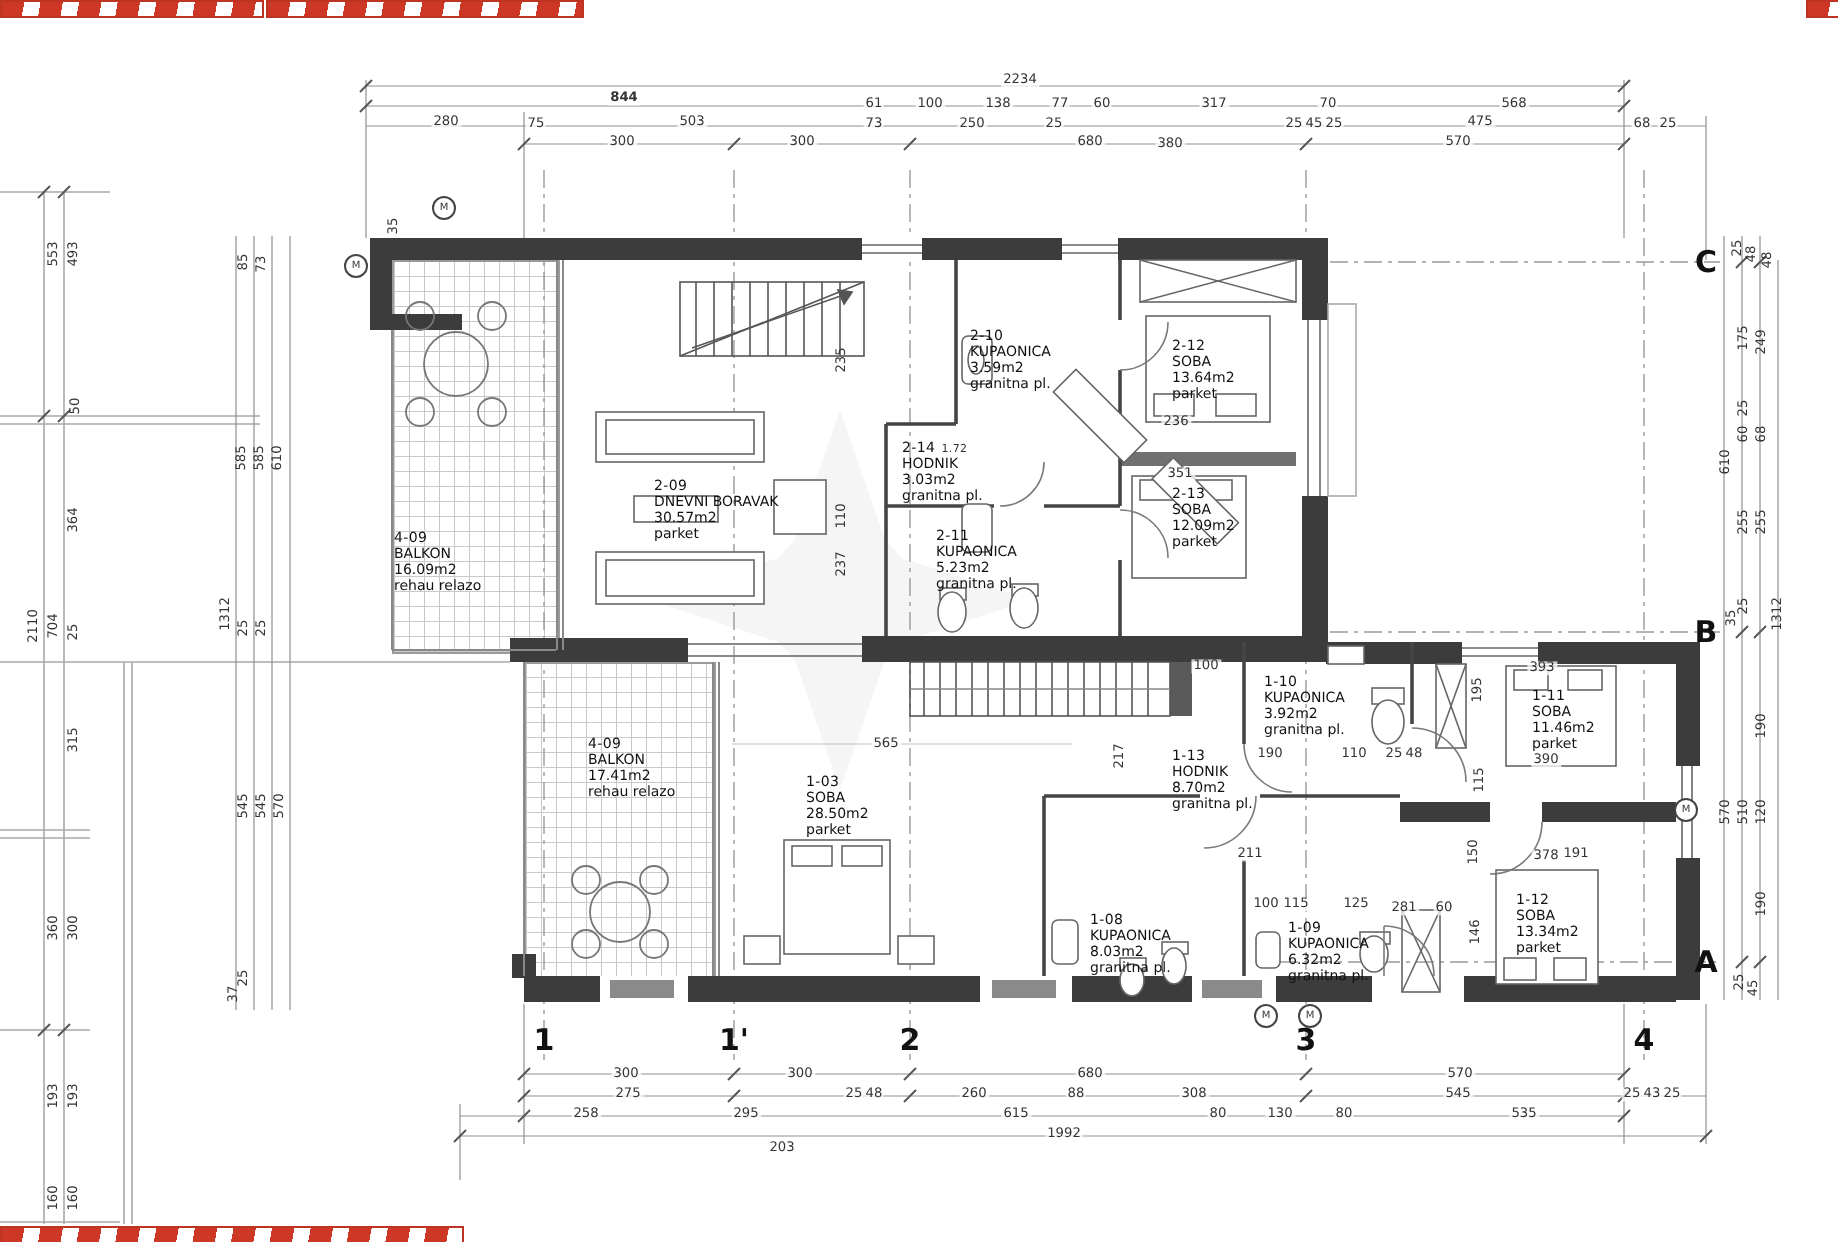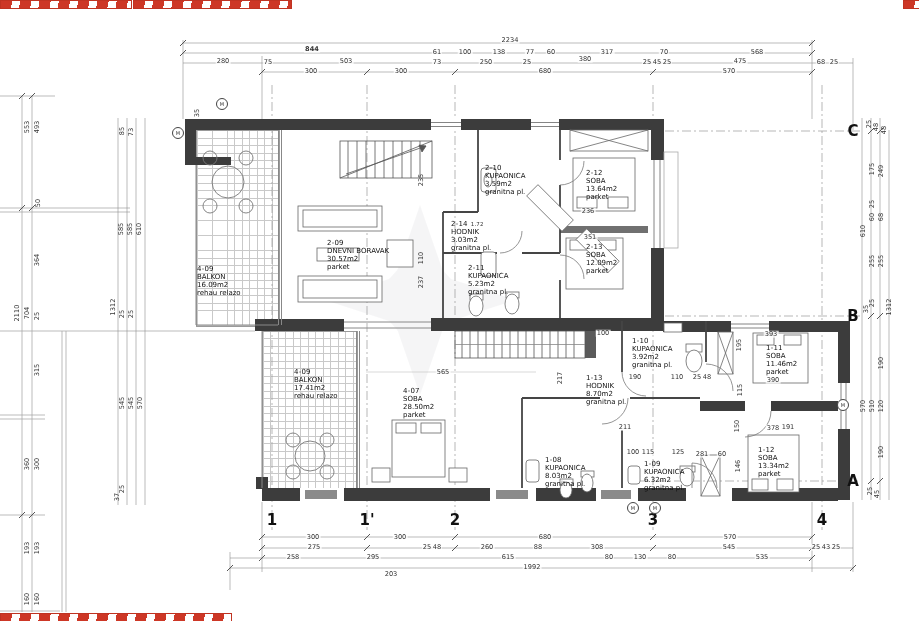--- a/index.html
+++ b/index.html
@@ -379,21 +379,21 @@
         <div>12.09m2</div>
         <div>parket</div>
       </div>
       <div class="room" style="left: 294px; top: 368px;">
         <div class="rid">4-09</div>
         <div>BALKON</div>
         <div>17.41m2</div>
         <div>rehau relazo</div>
       </div>
       <div class="room" style="left: 403px; top: 387px;">
-        <div class="rid">4-07</div>
+        <div class="rid">1-03</div>
         <div>SOBA</div>
         <div>28.50m2</div>
         <div>parket</div>
       </div>
       <div class="room" style="left: 586px; top: 374px;">
         <div class="rid">1-13</div>
         <div>HODNIK</div>
         <div>8.70m2</div>
         <div>granitna pl.</div>
       </div>
@@ -438,21 +438,21 @@
       <div class="lbl" style="left: 551px; top: 52px;">60</div>
       <div class="lbl" style="left: 607px; top: 52px;">317</div>
       <div class="lbl" style="left: 664px; top: 52px;">70</div>
       <div class="lbl" style="left: 757px; top: 52px; text-align: center;">568</div>
       <div class="lbl" style="left: 223px; top: 61px;">280</div>
       <div class="lbl" style="left: 268px; top: 62px;">75</div>
       <div class="lbl" style="left: 346px; top: 61px;">503</div>
       <div class="lbl" style="left: 437px; top: 62px;">73</div>
       <div class="lbl" style="left: 486px; top: 62px;">250</div>
       <div class="lbl" style="left: 527px; top: 62px;">25</div>
-      <div class="lbl" style="left: 585px; top: 59px; text-align: right;">380</div>
+      <div class="lbl" style="left: 585px; top: 72px; text-align: right;">380</div>
       <div class="lbl" style="left: 647px; top: 62px;">25</div>
       <div class="lbl" style="left: 657px; top: 62px;">45</div>
       <div class="lbl" style="left: 667px; top: 62px;">25</div>
       <div class="lbl" style="left: 740px; top: 61px;">475</div>
       <div class="lbl" style="left: 821px; top: 62px;">68</div>
       <div class="lbl" style="left: 834px; top: 62px;">25</div>
       <div class="lbl" style="left: 311px; top: 71px;">300</div>
       <div class="lbl" style="left: 401px; top: 71px;">300</div>
       <div class="lbl" style="left: 545px; top: 71px;">680</div>
       <div class="lbl" style="left: 729px; top: 71px;">570</div>

